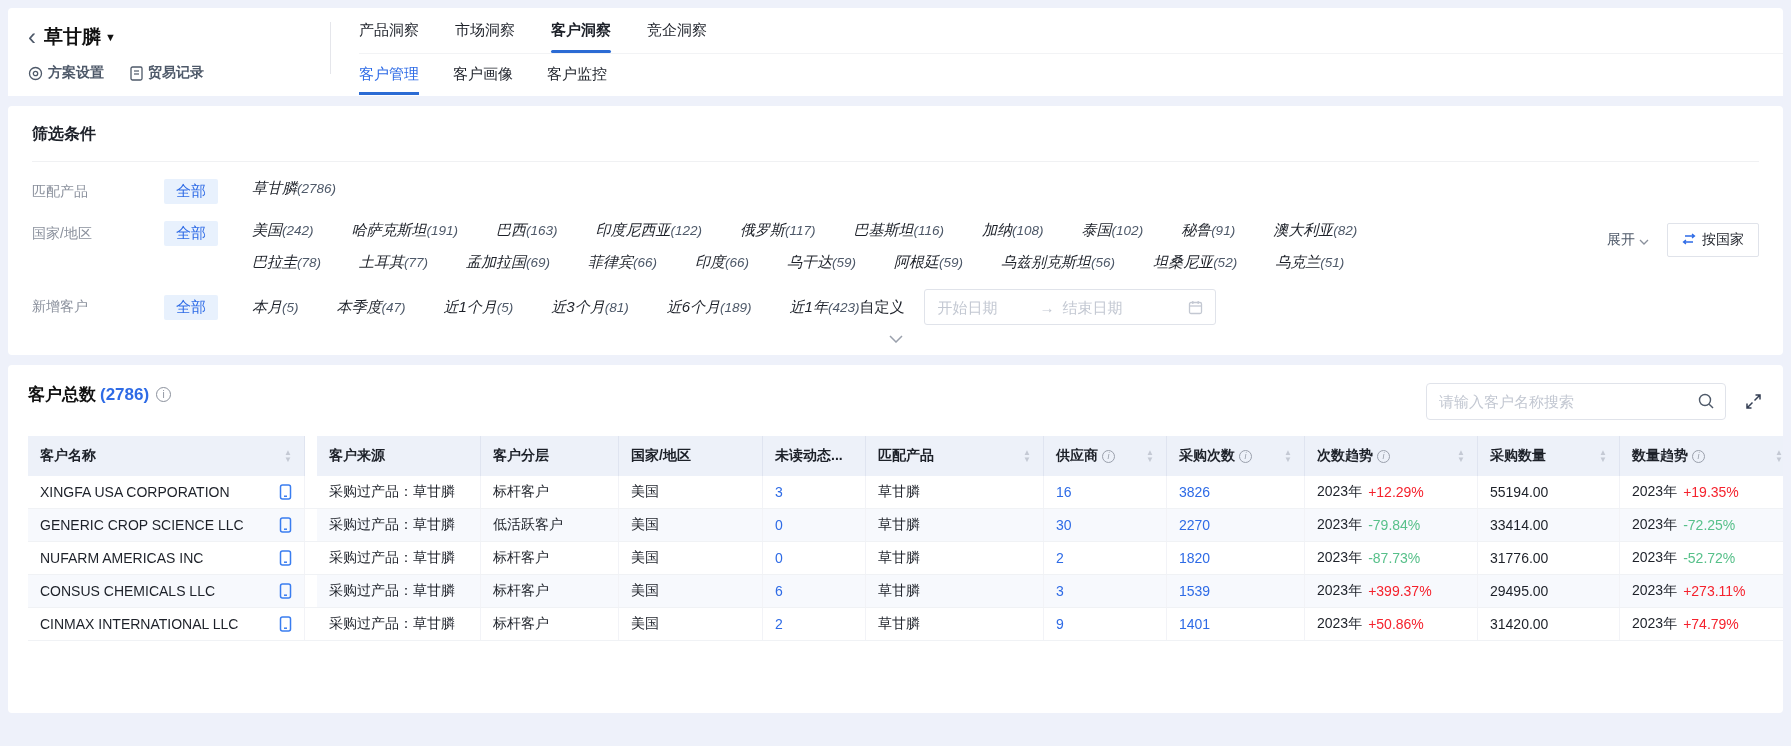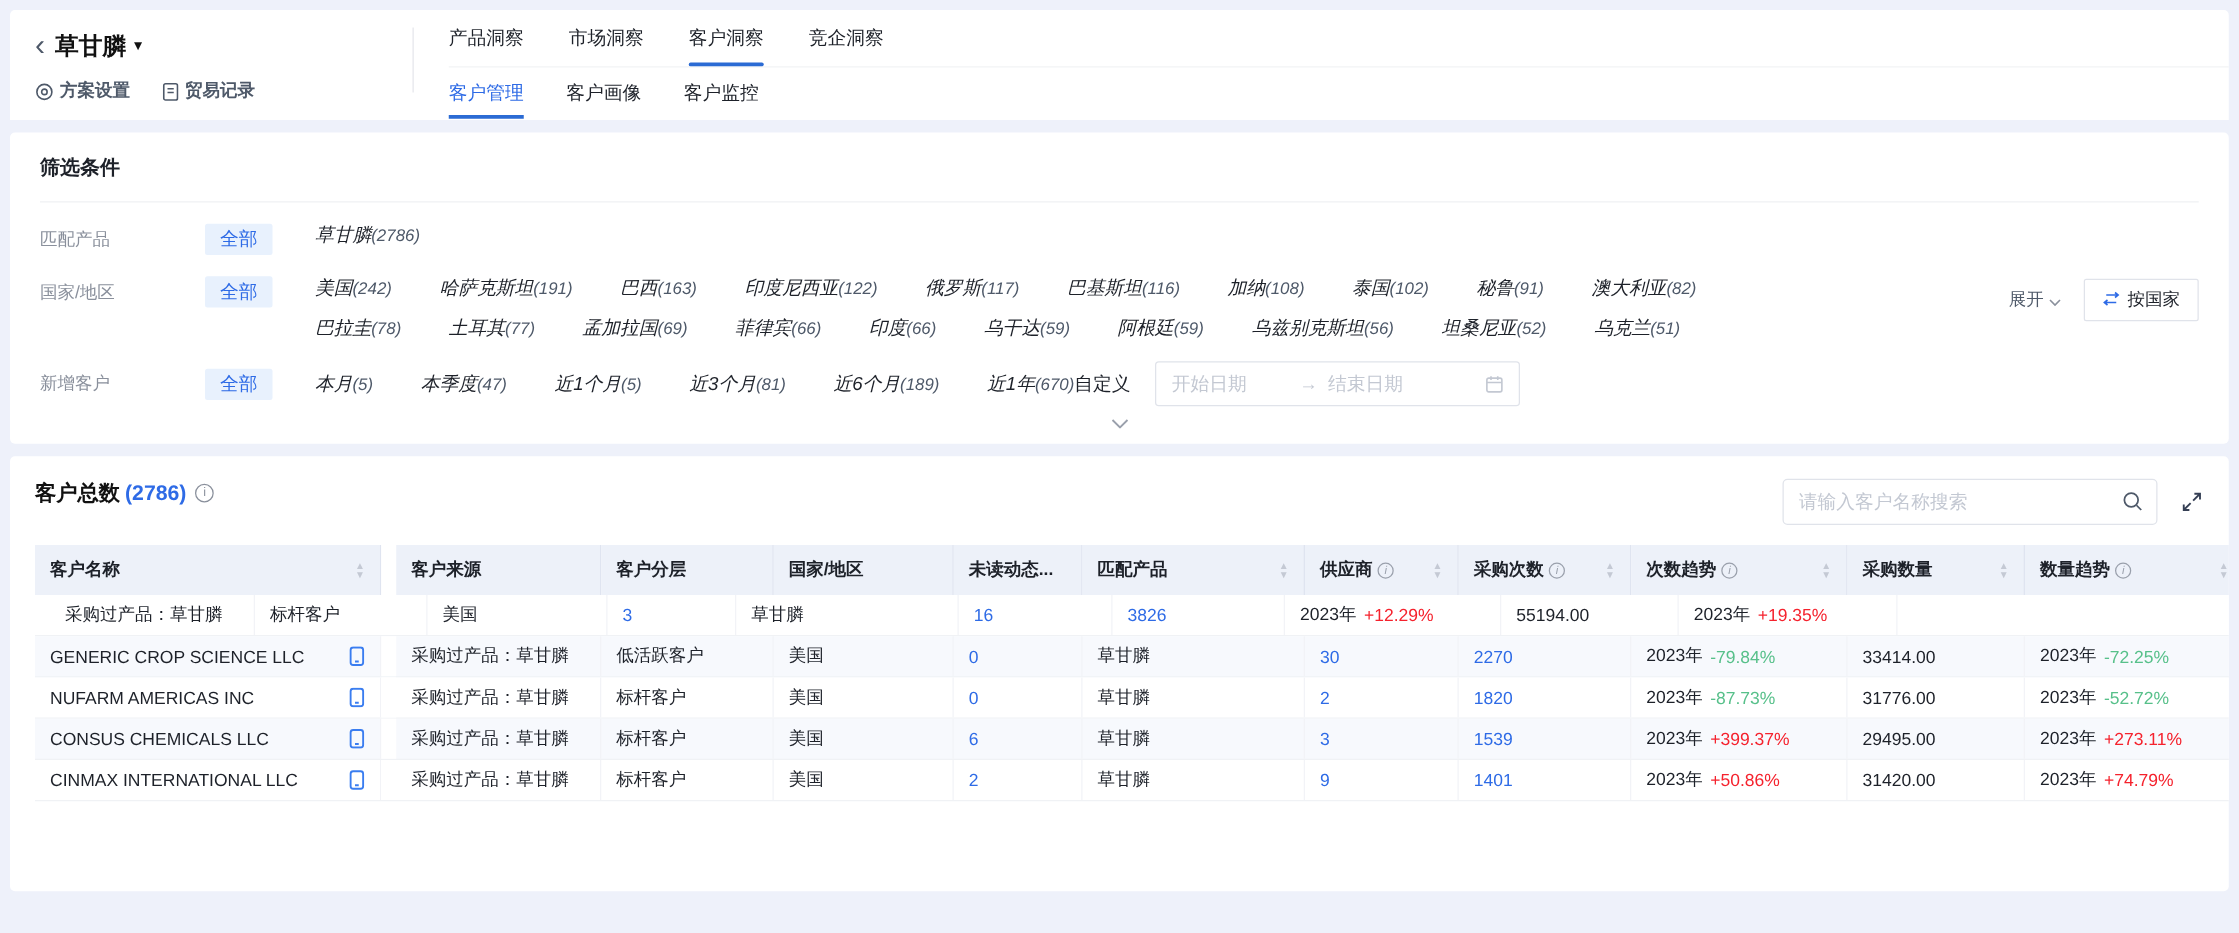--- a/index.html
+++ b/index.html
@@ -14,21 +14,21 @@
   .back-ic { font-size:24px; color:#4e5969; line-height:22px; margin-right:8px; cursor:pointer; }
   .ptitle { font-size:19px; font-weight:bold; color:#111; }
   .tcaret { font-size:11px; color:#111; margin-left:4px; }
   .action-row { display:flex; align-items:center; margin-top:12px; gap:26px; }
   .act { display:flex; align-items:center; gap:5px; font-size:14px; color:#4e5969; cursor:pointer;font-weight:bold; }
   .act svg { display:block; }
   .vdiv { width:1px; background:#e5e6eb; height:52px; margin-top:14px; }
   .topbar-right { flex:1; display:flex; flex-direction:column; padding-left:28px; }
   .tabs-row { display:flex; gap:36px; height:46px; align-items:center; border-bottom:1px solid #f2f3f5; }
   .tab { position:relative; font-size:15px; color:#1d2129; cursor:pointer; height:100%; display:flex; align-items:center; }
-  .tab.active { font-weight:normal; }
+  .tab.active { font-weight:bold; }
   .tab.active::after { content:""; position:absolute; left:0; right:0; bottom:0; height:3px; background:#2b6bd4; border-radius:2px; }
   .subtabs-row { display:flex; gap:34px; height:41px; align-items:center; }
   .subtab { position:relative; font-size:15px; color:#1d2129; cursor:pointer; height:100%; display:flex; align-items:center; }
   .subtab.active { color:#2e6be6; }
   .subtab.active::after { content:""; position:absolute; left:0; right:0; bottom:0; height:3px; background:#2b6bd4; }
 
   
   .filter-panel { position:relative; margin:10px 8px 0 8px; background:#fff; border-radius:4px; padding:18px 24px 6px 24px; }
   .filter-title { font-size:16px; font-weight:bold; color:#1d2129; padding-bottom:16px; border-bottom:1px solid #f0f1f3; }
   .f-row { display:flex; align-items:flex-start; padding:17px 0 0 0; }
@@ -254,21 +254,21 @@
           <span class="f-item"><span>本月</span><span class="f-count">(5)</span></span>
 
           <span class="f-item"><span>本季度</span><span class="f-count">(47)</span></span>
 
           <span class="f-item"><span>近1个月</span><span class="f-count">(5)</span></span>
 
           <span class="f-item"><span>近3个月</span><span class="f-count">(81)</span></span>
 
           <span class="f-item"><span>近6个月</span><span class="f-count">(189)</span></span>
 
-          <span class="f-item"><span>近1年</span><span class="f-count">(670)</span></span>
+          <span class="f-item"><span>近1年</span><span class="f-count">(423)</span></span>
         </div>
       <span class="custom-lbl">自定义</span>
       <div class="daterange">
         <input type="text" placeholder="开始日期" style="">
         <span class="dr-arrow">→</span>
         <input type="text" placeholder="结束日期" style="">
         <span class="dr-cal">
           <svg width="15" height="15" viewBox="0 0 15 15">
               <rect x="1.5" y="2.5" width="12" height="11" rx="1.5" fill="none" stroke="#c3c8d2" stroke-width="1.3"></rect>
               <line x1="1.5" y1="6" x2="13.5" y2="6" stroke="#c3c8d2" stroke-width="1.3"></line>
@@ -380,20 +380,29 @@
           <span class="sort">
               <i>▲</i>
               <i>▼</i>
             </span>
         </div>
       </div>
 
       <div class="grid-body">
 
           <div class="trow">
+            <div class="cell col-name">
+              <span class="cname">XINGFA USA CORPORATION</span>
+              <span class="name-ic">
+                <svg width="13" height="16" viewBox="0 0 13 16">
+                  <rect x="1.5" y="1" width="10" height="14" rx="2" fill="none" stroke="#3a7df0" stroke-width="1.5"></rect>
+                  <line x1="5" y1="12.2" x2="8" y2="12.2" stroke="#3a7df0" stroke-width="1.5"></line>
+                </svg>
+              </span>
+            </div>
             <div class="cspacer col-sp"></div>
             <div class="cell col-source">采购过产品：草甘膦</div>
             <div class="cell col-tier">标杆客户</div>
             <div class="cell col-country">美国</div>
             <div class="cell col-unread link">3</div>
             <div class="cell col-product">草甘膦</div>
             <div class="cell col-supplier link">16</div>
             <div class="cell col-times link">3826</div>
             <div class="cell col-ttrend">
               <span>2023年</span>

